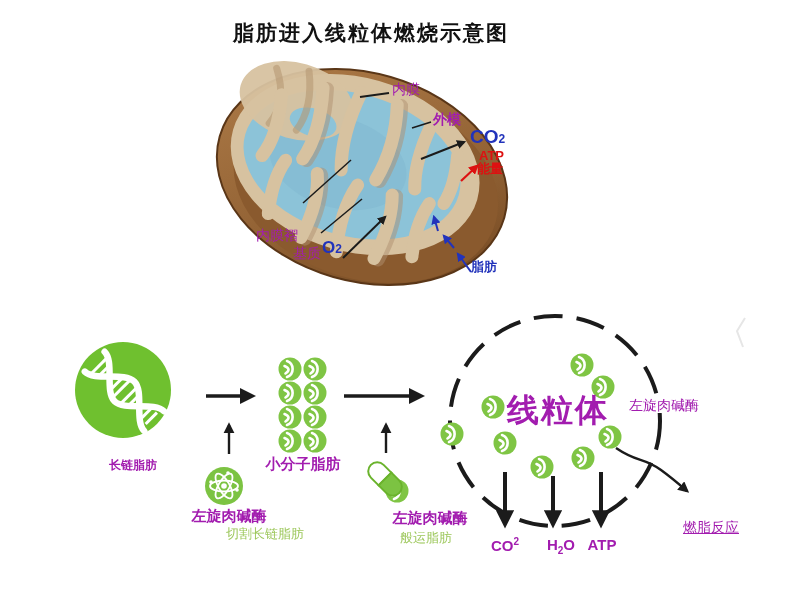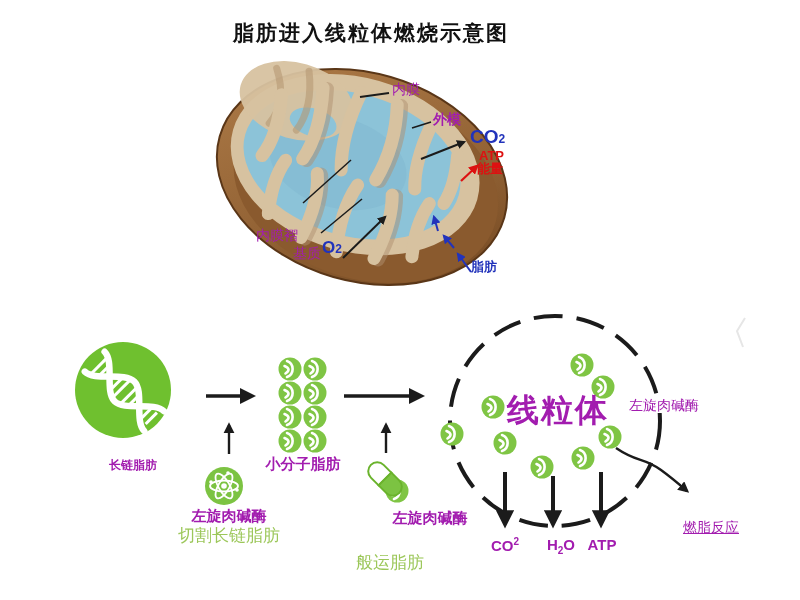--- a/index.html
+++ b/index.html
@@ -10,21 +10,21 @@
   .c{transform:translateX(-50%);}
   .b{font-weight:bold;}
   .blue{color:var(--blue_label,#2233bb);}
   .red{color:var(--red_label,#dd1111);}
   .greentxt{color:var(--green_light_text,#9cc75a);}
   .title{font-size:21px;font-weight:bold;letter-spacing:2px;color:#111;}
   .s14{font-size:14px;}
   .s13b{font-size:13px;font-weight:bold;}
   .s15b{font-size:15px;font-weight:bold;}
   .s16b{font-size:12px;font-weight:bold;}
-  .s13{font-size:17px;}
+  .s13{font-size:13px;margin-left:36px;}
   .mito-big{font-size:32px;font-weight:bold;letter-spacing:2px;}
   .whitebg{background:#ffffff;padding:0 2px;}
   sub.small{font-size:12px;}
   sup.small{font-size:10px;}
   sub.tiny{font-size:10px;}
 </style>
 </head>
 <body>
 
 <div id="stage">
@@ -182,21 +182,21 @@
   <div class="lbl s14" style="left:256px;top:200px;margin-top:28px;"><span>内膜褶</span></div>
   <div class="lbl s14" style="left:293px;top:246px;"><span>基质</span></div>
   <div class="lbl blue b" style="left:322px;top:239px;font-size:17px;"><span>O</span><sub class="small" style="vertical-align:baseline;">2</sub></div>
   <div class="lbl blue s13b" style="left:471px;top:260px;"><span>脂肪</span></div>
 
   <div class="lbl s16b c" style="left:133px;top:459px;"><span>长链脂肪</span></div>
   <div class="lbl s15b c" style="left:303px;top:456px;"><span>小分子脂肪</span></div>
   <div class="lbl s15b c" style="left:229px;top:508px;"><span>左旋肉碱酶</span></div>
   <div class="lbl s13 greentxt c" style="left:229px;top:527px;"><span>切割长链脂肪</span></div>
   <div class="lbl s15b c" style="left:390px;top:510px;margin-left:40px;"><span>左旋肉碱酶</span></div>
-  <div class="lbl s13 greentxt c" style="left:390px;top:554px;"><span>般运脂肪</span></div>
+  <div class="lbl s13 greentxt c" style="left:390px;top:531px;"><span>般运脂肪</span></div>
 
   <div class="lbl mito-big c" style="left:558px;top:393px;"><span>线粒体</span></div>
   <div class="lbl s14 whitebg" style="left:627px;top:398px;"><span>左旋肉碱酶</span></div>
 
   <div class="lbl s15b c" style="left:505px;top:536px;"><span>CO</span><sup class="small">2</sup></div>
   <div class="lbl s15b c" style="left:553px;top:537px;margin-left:8px;"><span>H</span><sub class="tiny">2</sub><span>O</span></div>
   <div class="lbl s15b c" style="left:602px;top:537px;"><span>ATP</span></div>
   <div class="lbl s14 c" style="left:711px;top:520px;text-decoration:underline;"><span>燃脂反应</span></div>
 
 </div>

